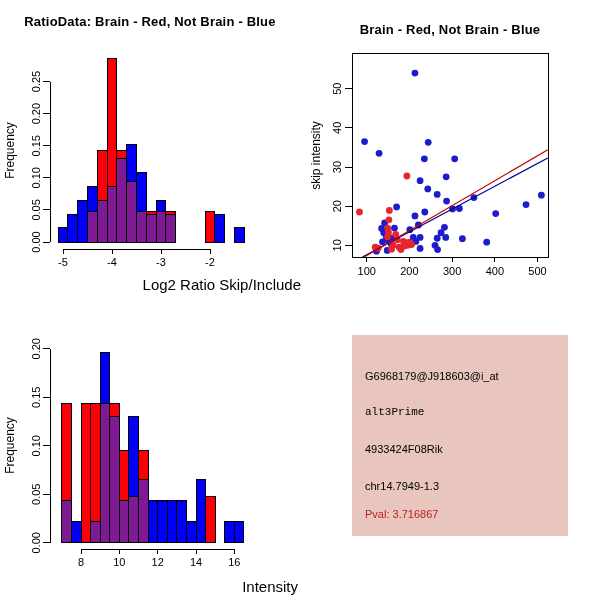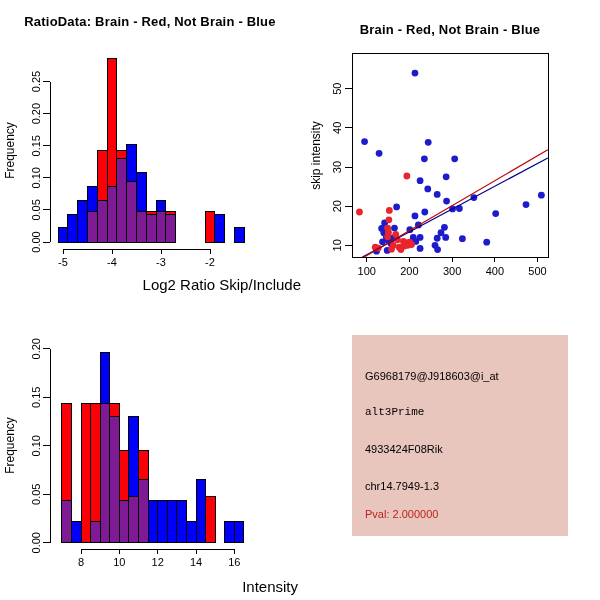--- a/index.html
+++ b/index.html
@@ -243,17 +243,17 @@
       </svg>
     <div class="xlab" style="left:-2px; top:278px;">Intensity</div>
   </section>
 
   <section class="panel" id="panel-br">
     <div class="infobox" id="info-box" style="background: rgb(232, 198, 189);">
       <div class="info-line" style="top:35px;">G6968179@J918603@i_at</div>
       <div class="info-line" style="top:71px;font-family:Liberation Mono, monospace;">alt3Prime</div>
       <div class="info-line" style="top:108px;text-align:right;">4933424F08Rik</div>
       <div class="info-line" style="top:145px;">chr14.7949-1.3</div>
-      <div class="info-line" id="pval-line" style="top: 173px; color: rgb(187, 34, 34);">Pval: 2.000000</div>
+      <div class="info-line" id="pval-line" style="top: 173px; color: rgb(187, 34, 34);">Pval: 3.716867</div>
     </div>
   </section>
 
 </div>
 
 </body></html>

